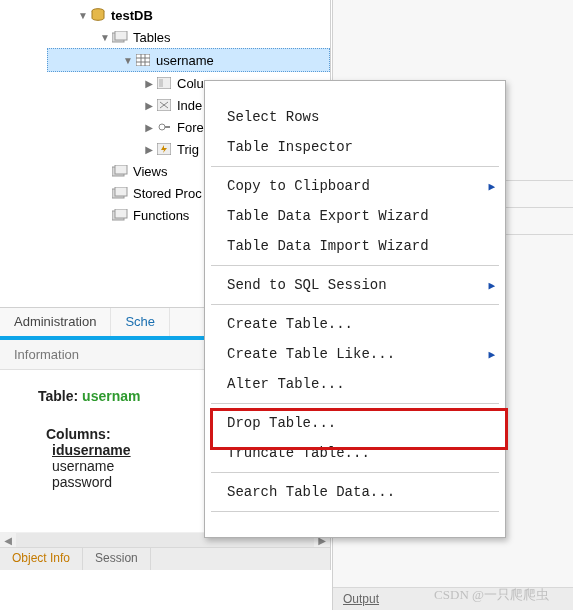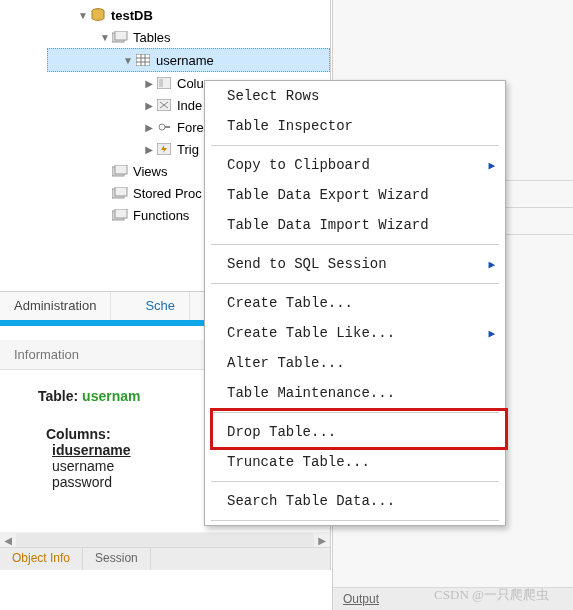--- a/index.html
+++ b/index.html
@@ -9,21 +9,21 @@
   .tree{padding:4px 0 0 0;}
   .tree-row{display:flex;align-items:center;height:22px;white-space:nowrap;margin-left:47px;}
   .tree-row.selected{background:#cde8ff;border:1px dotted #5a9bd4;}
   .tw{display:inline-block;width:12px;text-align:center;color:#777;font-size:10px;}
   .tw.open::before{content:"▼";}
   .tw.closed::before{content:"▶";}
   .sp{display:inline-block;}
   .ic{display:inline-flex;width:18px;height:16px;align-items:center;justify-content:center;margin-right:4px;}
   .ic svg{display:block;}
   .bold{font-weight:bold;}
-  .tabs{position:absolute;left:0;bottom:244px;width:330px;height:28px;border-top:1px solid #d0d0d0;border-bottom:6px solid #0ea5e9;display:flex;background:#f8f8f8;gap:20px;}
+  .tabs{position:absolute;left:0;bottom:230px;width:330px;height:28px;border-top:1px solid #d0d0d0;border-bottom:4px solid #0ea5e9;display:flex;background:#f8f8f8;}
   .tab{padding:6px 14px;color:#444;border-right:1px solid #e4e4e4;cursor:pointer;}
   .tab.active{color:#1a6fb0;}
   .info-header{position:absolute;left:0;bottom:200px;width:330px;height:30px;display:flex;align-items:center;padding-left:14px;color:#777;background:#f6f6f6;border-bottom:1px solid #e0e0e0;box-sizing:border-box;}
   .info-body{position:absolute;left:0;bottom:40px;width:330px;height:160px;padding:18px 0 0 38px;box-sizing:border-box;background:#fff;color:#222;font-size:14px;}
   .info-body .tbl-label{font-weight:bold;}
   .info-body .tbl-name{color:#2e9a2e;font-weight:bold;}
   .info-body .col-head{font-weight:bold;margin-top:22px;margin-left:8px;}
   .info-body .col-key{font-weight:bold;text-decoration:underline;margin-left:14px;}
   .info-body .col-n{margin-left:14px;}
   
@@ -33,21 +33,21 @@
   .footer-tabs{position:absolute;left:0;bottom:0;width:330px;height:22px;display:flex;background:#ececec;border-top:1px solid #d8d8d8;}
   .footer-tabs .ftab{padding:3px 12px;color:#c47a00;font-size:12px;border-right:1px solid #d8d8d8;cursor:pointer;text-align:right;}
   .footer-tabs .ftab.idle{color:#666;}
   
   .right-pane{position:absolute;right:0;top:0;width:240px;height:610px;background:#f7f7f7;border-left:1px solid #d0d0d0;}
   .right-top{height:180px;border-bottom:1px solid #d6d6d6;}
   .right-filter{height:26px;border-bottom:1px solid #d6d6d6;display:flex;align-items:center;padding-left:12px;color:#444;font-size:12px;}
   .right-head{height:26px;border-bottom:1px solid #d6d6d6;display:flex;align-items:center;padding-left:12px;color:#333;font-size:12px;}
   .right-output{position:absolute;bottom:0;left:0;right:0;height:22px;border-top:1px solid #d8d8d8;background:#ececec;display:flex;align-items:center;padding-left:10px;font-size:12px;color:#666;text-decoration:underline;}
   
-  .ctx{position:absolute;left:204px;top:80px;width:300px;background:#fff;border:1px solid #b0b0b0;box-shadow:2px 3px 6px rgba(0,0,0,.25);padding:0 0;font-family:"Courier New",monospace;font-size:14px;z-index:30;}
+  .ctx{position:absolute;left:204px;top:80px;width:300px;background:#fff;border:1px solid #b0b0b0;box-shadow:2px 3px 6px rgba(0,0,0,.25);padding:21px 0;font-family:"Courier New",monospace;font-size:14px;z-index:30;}
   .ctx .mi{height:30px;display:flex;align-items:center;padding:0 18px 0 22px;color:#222;cursor:default;position:relative;}
   .ctx .sep{height:1px;background:#cfcfcf;margin:4px 6px;}
   .ctx .sub{position:absolute;right:10px;color:#1a4fae;font-size:11px;}
   .drop-box{position:absolute;left:210px;top:408px;width:292px;height:36px;border:3px solid #d11515;z-index:40;pointer-events:none;}
   
   .wm{position:absolute;right:24px;bottom:6px;color:#bfbfbf;font-size:13px;font-family:Liberation Serif, serif;z-index:50;pointer-events:none;}
 </style>
 </head>
 <body>
 
@@ -233,23 +233,20 @@
       <div class="mi">
         <span>Create Table...</span>
       </div>
       <div class="mi">
         <span>Create Table Like...</span>
         <span class="sub">▶</span>
       </div>
       <div class="mi">
         <span>Alter Table...</span>
       </div>
-      <div class="mi">
-        <span>Table Maintenance...</span>
-      </div>
       <div class="sep"></div>
       <div class="mi">
         <span>Drop Table...</span>
       </div>
       <div class="mi">
         <span>Truncate Table...</span>
       </div>
       <div class="sep"></div>
       <div class="mi">
         <span>Search Table Data...</span>

